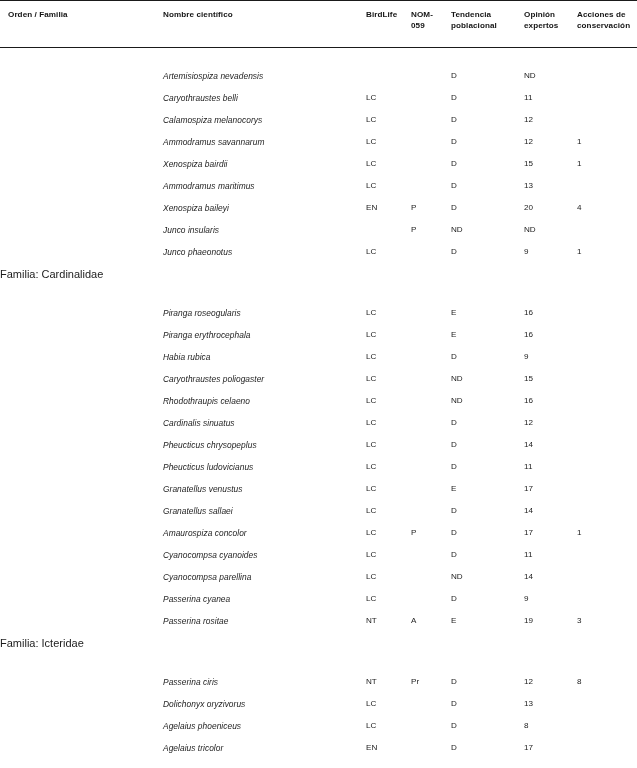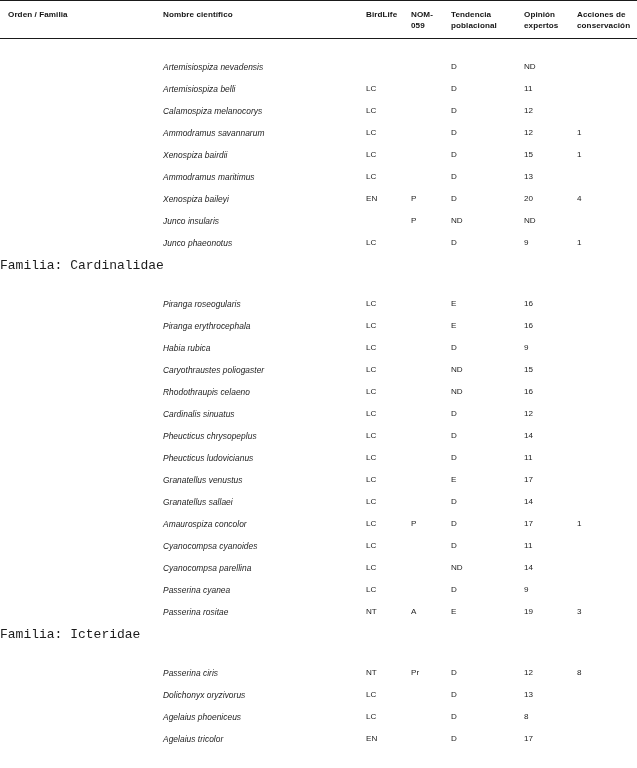--- a/index.html
+++ b/index.html
@@ -39,21 +39,21 @@
   col.c-tend   { width: 73px;  }
   col.c-opin   { width: 53px;  }
   col.c-acc    { width: 60px;  }
 
   
   thead tr.header-row th {
     font-weight: bold;
     font-size: 8.1px;
     text-align: left;
     vertical-align: top;
-    padding: 9px 0 7px 0;
+    padding: 9px 0 16px 0;
     line-height: 1.32;
     letter-spacing: 0.01em;
     border-top: 1.4px solid #1a1a1a;
     border-bottom: 1.4px solid #1a1a1a;
     color: #141414;
   }
   thead tr.header-row th.th-family { padding-left: 8px; }
 
   
   tbody tr.spacer-row td { height: 17px; padding: 0; border: none; }
@@ -86,25 +86,24 @@
   td.cell-acc  { padding-left: 22px; }
 
   
   tbody tr.family-row td {
     padding: 0;
     height: 22px;
     vertical-align: middle;
     border: none;
   }
   td.cell-family {
-    font-size: 13px;
+    font-size: 11px;
     padding-left: 40px;
     color: #1c1c1c;
     white-space: nowrap;
-    font-family: Liberation Mono, monospace;
   }
   tbody tr.family-gap td { height: 17px; padding: 0; border: none; }
 </style>
 </head>
 <body>
 
 <div class="table-wrap">
   <table class="species-table">
     <colgroup>
       <col class="c-family">
@@ -152,21 +151,21 @@
           <td></td>
           <td class="cell-sci">Artemisiospiza nevadensis</td>
           <td class="cell-bird"></td>
           <td class="cell-nom"></td>
           <td class="cell-tend">D</td>
           <td class="cell-opin">ND</td>
           <td class="cell-acc"></td>
         </tr>
         <tr class="data-row">
           <td></td>
-          <td class="cell-sci">Artemisiospiza belli</td>
+          <td class="cell-sci">Caryothraustes belli</td>
           <td class="cell-bird">LC</td>
           <td class="cell-nom"></td>
           <td class="cell-tend">D</td>
           <td class="cell-opin">11</td>
           <td class="cell-acc"></td>
         </tr>
         <tr class="data-row">
           <td></td>
           <td class="cell-sci">Calamospiza melanocorys</td>
           <td class="cell-bird">LC</td>

